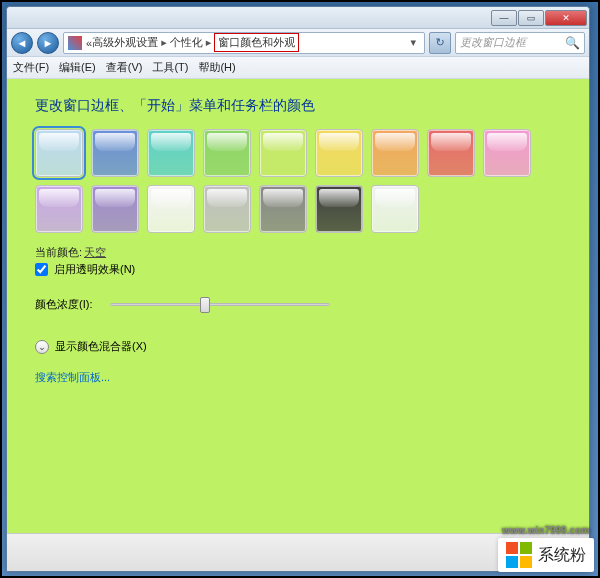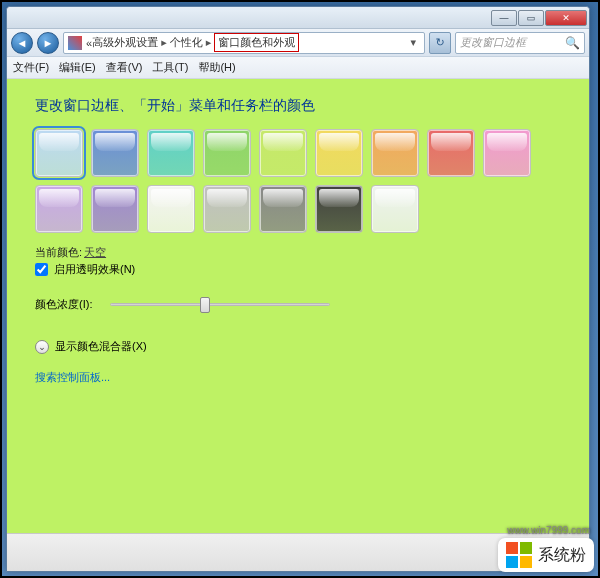--- a/index.html
+++ b/index.html
@@ -72,27 +72,27 @@
   .expander-icon { width:14px; height:14px; border:1px solid #888; border-radius:50%; display:flex; align-items:center; justify-content:center; margin-right:6px; font-size:9px; color:#444; background:linear-gradient(to bottom,#fff,#e0e0e0); }
   .link { color:#0066cc; font-size:11px; cursor:pointer; }
   .footer {
     height:38px; background:linear-gradient(to bottom,#f0f0f0,#e0e0e0); border-top:1px solid #c8c8c8;
     display:flex; align-items:center; justify-content:flex-end; padding:0 12px;
   }
   .footer-btn { min-width:56px; height:22px; background:linear-gradient(to bottom,#fafafa,#e4e4e4); border:1px solid #9a9a9a; border-radius:3px; font-size:11px; padding:0 10px; cursor:pointer; }
   
   .watermark {
     position:absolute; right:6px; bottom:6px; display:flex; align-items:center;
-    background:#fff; padding:4px 8px; border-radius:7px; box-shadow:0 0 4px rgba(0,0,0,0.2);justify-content:flex-end;
+    background:#fff; padding:4px 8px; border-radius:2px; box-shadow:0 0 4px rgba(0,0,0,0.2);justify-content:flex-end;
   }
   .wm-logo { width:26px; height:26px; display:grid; grid-template-columns:1fr 1fr; grid-template-rows:1fr 1fr; gap:2px; margin-right:6px; }
   .wm-logo div:nth-child(1){background:#f25022;} .wm-logo div:nth-child(2){background:#7fba00;}
   .wm-logo div:nth-child(3){background:#00a4ef;} .wm-logo div:nth-child(4){background:#ffb900;}
   .wm-text { font-size:16px; color:#222; font-weight:500; }
-  .wm-url { position:absolute; right:10px; bottom:42px; font-size:10px; color:#888; text-shadow:0 0 3px #000; }
+  .wm-url { position:absolute; right:10px; bottom:42px; font-size:10px; color:#888; text-shadow:0 0 3px #000;font-weight:bold; }
 </style>
 </head>
 <body>
 
 <div class="outer-border"></div>
 
 <div class="window">
 
   <div class="titlebar">
     <div class="titlebar-btn min">—</div>

